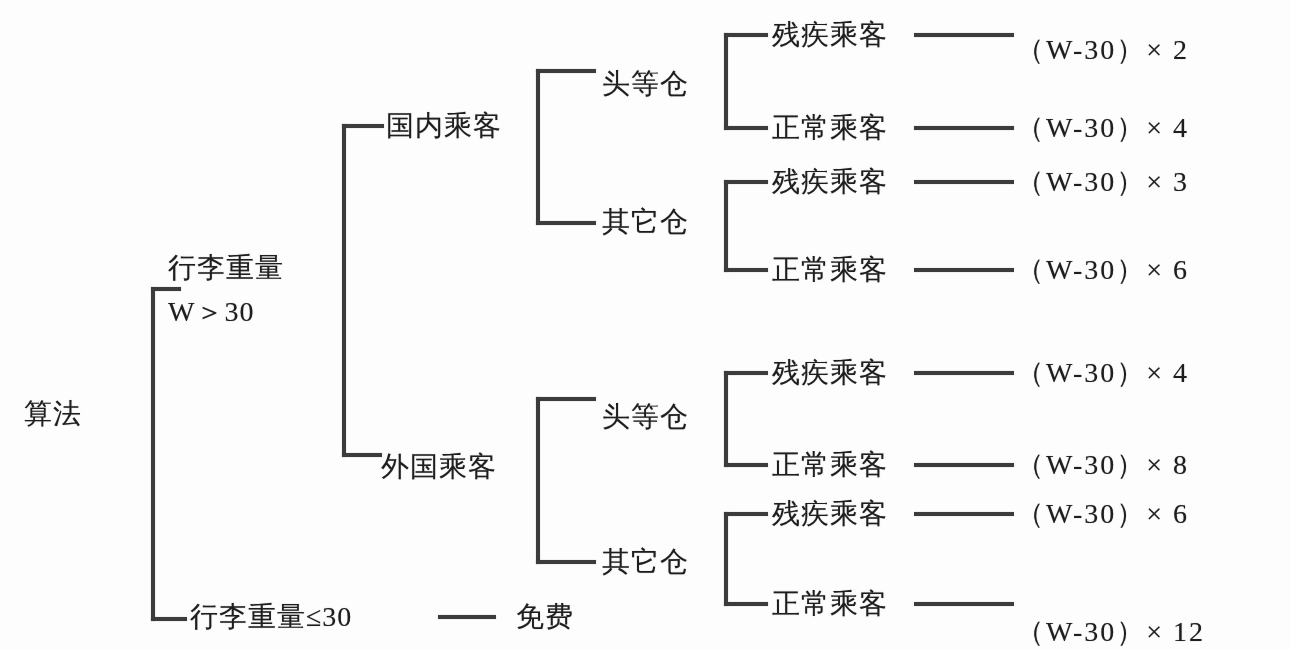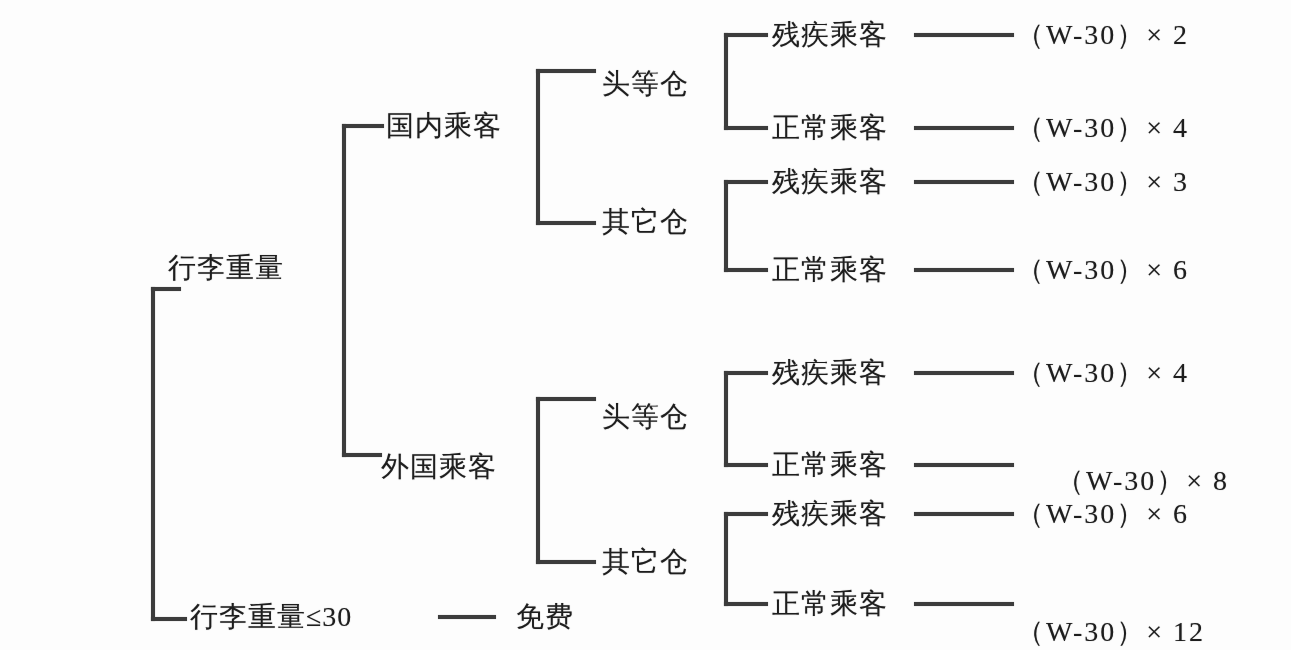--- a/index.html
+++ b/index.html
@@ -26,28 +26,30 @@
     background:#3c3c3c;
     box-shadow:0 0 1px rgba(60,60,60,0.6);
   }
 </style>
 </head>
 <body>
 
 <div id="stage">
 
   <div class="lbl lbl2" style="left:24px;top:392px;width:118px;">
+    <div>算法</div>
   </div>
 
   <div class="ln" style="left:151px;top:287px;width:4px;height:334px;"></div>
   <div class="ln" style="left:151px;top:287px;width:30px;height:4px;"></div>
   <div class="ln" style="left:151px;top:617px;width:36px;height:4px;"></div>
 
   <div class="lbl lbl2" style="left:168px;top:246px;width:172px;">
     <div>行李重量</div>
+    <div>W＞30</div>
   </div>
 
   <div class="lbl" style="left:190px;top:595px;">行李重量≤30</div>
   <div class="ln" style="left:438px;top:615px;width:58px;height:4px;"></div>
   <div class="lbl" style="left:516px;top:595px;">免费</div>
 
   <div class="ln" style="left:342px;top:124px;width:4px;height:333px;"></div>
   <div class="ln" style="left:342px;top:124px;width:42px;height:4px;"></div>
   <div class="ln" style="left:342px;top:453px;width:40px;height:4px;"></div>
 
@@ -77,41 +79,41 @@
   <div class="ln" style="left:724px;top:371px;width:4px;height:96px;"></div>
   <div class="ln" style="left:724px;top:371px;width:44px;height:4px;"></div>
   <div class="ln" style="left:724px;top:463px;width:44px;height:4px;"></div>
 
   <div class="ln" style="left:724px;top:512px;width:4px;height:94px;"></div>
   <div class="ln" style="left:724px;top:512px;width:44px;height:4px;"></div>
   <div class="ln" style="left:724px;top:602px;width:44px;height:4px;"></div>
 
   <div class="lbl" style="left:772px;top:13px;">残疾乘客</div>
   <div class="ln" style="left:914px;top:33px;width:100px;height:4px;"></div>
-  <div class="lbl formula" style="left:1016px;top:13px;">（W-30）× 2</div>
+  <div class="lbl formula" style="left:1016px;top:28px;">（W-30）× 2</div>
 
   <div class="lbl" style="left:772px;top:106px;">正常乘客</div>
   <div class="ln" style="left:914px;top:126px;width:100px;height:4px;"></div>
   <div class="lbl formula" style="left:1016px;top:106px;">（W-30）× 4</div>
 
   <div class="lbl" style="left:772px;top:160px;">残疾乘客</div>
   <div class="ln" style="left:914px;top:180px;width:100px;height:4px;"></div>
   <div class="lbl formula" style="left:1016px;top:160px;">（W-30）× 3</div>
 
   <div class="lbl" style="left:772px;top:248px;">正常乘客</div>
   <div class="ln" style="left:914px;top:268px;width:100px;height:4px;"></div>
   <div class="lbl formula" style="left:1016px;top:248px;">（W-30）× 6</div>
 
   <div class="lbl" style="left:772px;top:351px;">残疾乘客</div>
   <div class="ln" style="left:914px;top:371px;width:100px;height:4px;"></div>
   <div class="lbl formula" style="left:1016px;top:351px;">（W-30）× 4</div>
 
   <div class="lbl" style="left:772px;top:443px;">正常乘客</div>
   <div class="ln" style="left:914px;top:463px;width:100px;height:4px;"></div>
-  <div class="lbl formula" style="left:1056px;top:443px;margin-top:16px;">（W-30）× 8</div>
+  <div class="lbl formula" style="left:1016px;top:443px;">（W-30）× 8</div>
 
   <div class="lbl" style="left:772px;top:492px;">残疾乘客</div>
   <div class="ln" style="left:914px;top:512px;width:100px;height:4px;"></div>
   <div class="lbl formula" style="left:1016px;top:492px;">（W-30）× 6</div>
 
   <div class="lbl" style="left:772px;top:582px;">正常乘客</div>
   <div class="ln" style="left:914px;top:602px;width:100px;height:4px;"></div>
   <div class="lbl formula" style="left:1016px;top:582px;margin-top:28px;">（W-30）× 12</div>
 
 </div>

